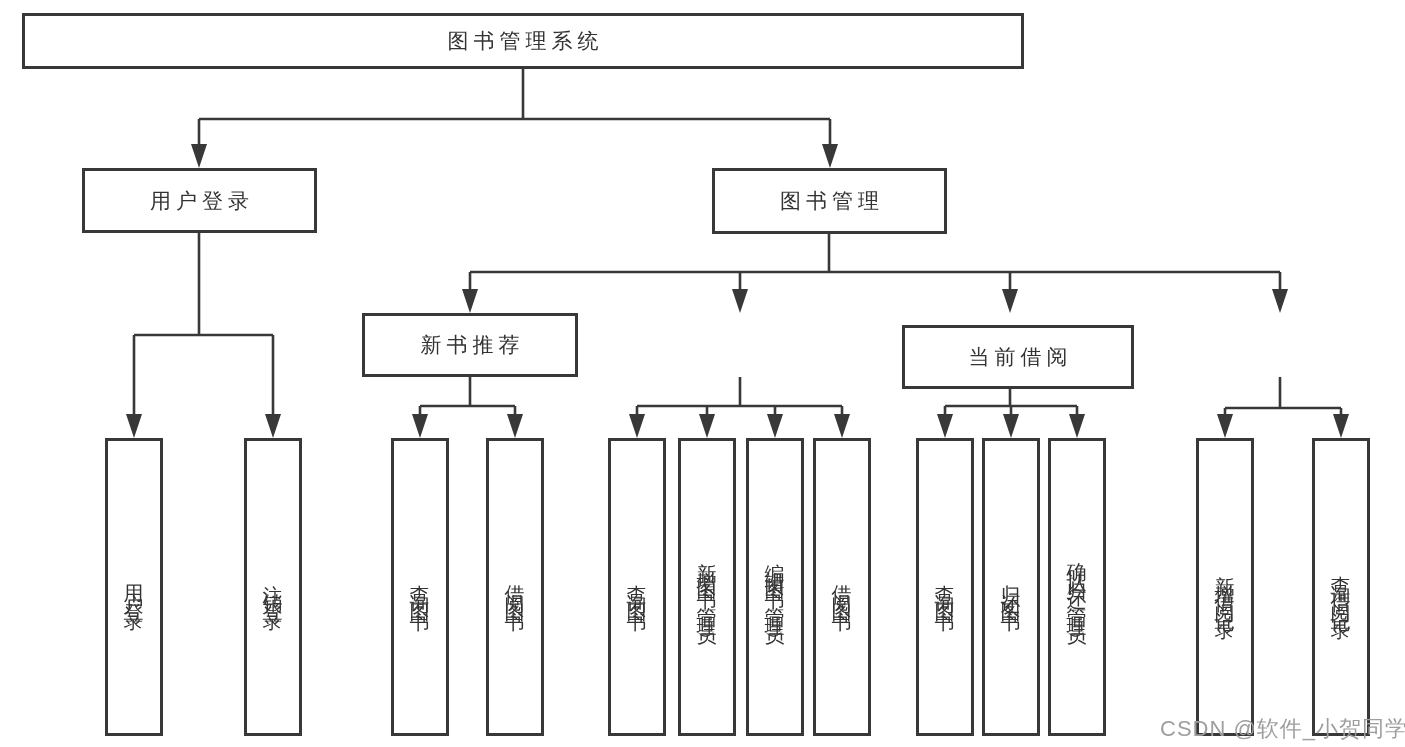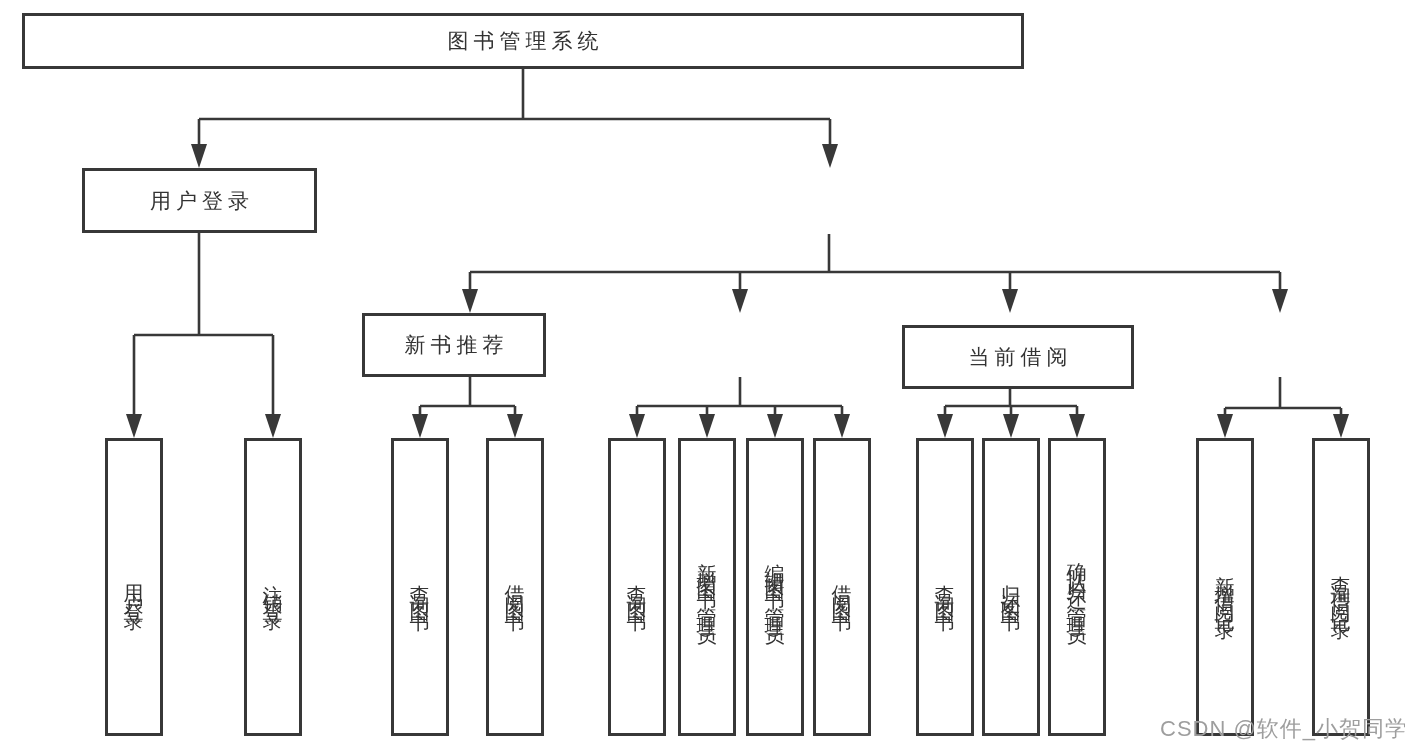--- a/index.html
+++ b/index.html
@@ -108,22 +108,25 @@
     <polygon points="1333,414 1349,414 1341,438"></polygon>
   </svg>
 
   <div class="box hbox" style="left:22px;top:13px;width:1002px;height:56px">
     <span>图书管理系统</span>
   </div>
 
   <div class="box hbox" style="left:82px;top:168px;width:235px;height:65px">
     <span>用户登录</span>
   </div>
+  <div class="box hbox" style="left:712px;top:168px;width:235px;height:66px">
+    <span>图书管理</span>
+  </div>
 
-  <div class="box hbox" style="left:362px;top:313px;width:184px;height:64px">
+  <div class="box hbox" style="left:362px;top:313px;width:216px;height:64px">
     <span>新书推荐</span>
   </div>
   <div class="box hbox" style="left:902px;top:325px;width:232px;height:64px">
     <span>当前借阅</span>
   </div>
 
   <div class="box leaf" style="left:105px;top:438px">
     <span>用户登录</span>
   </div>
   <div class="box leaf" style="left:244px;top:438px">

